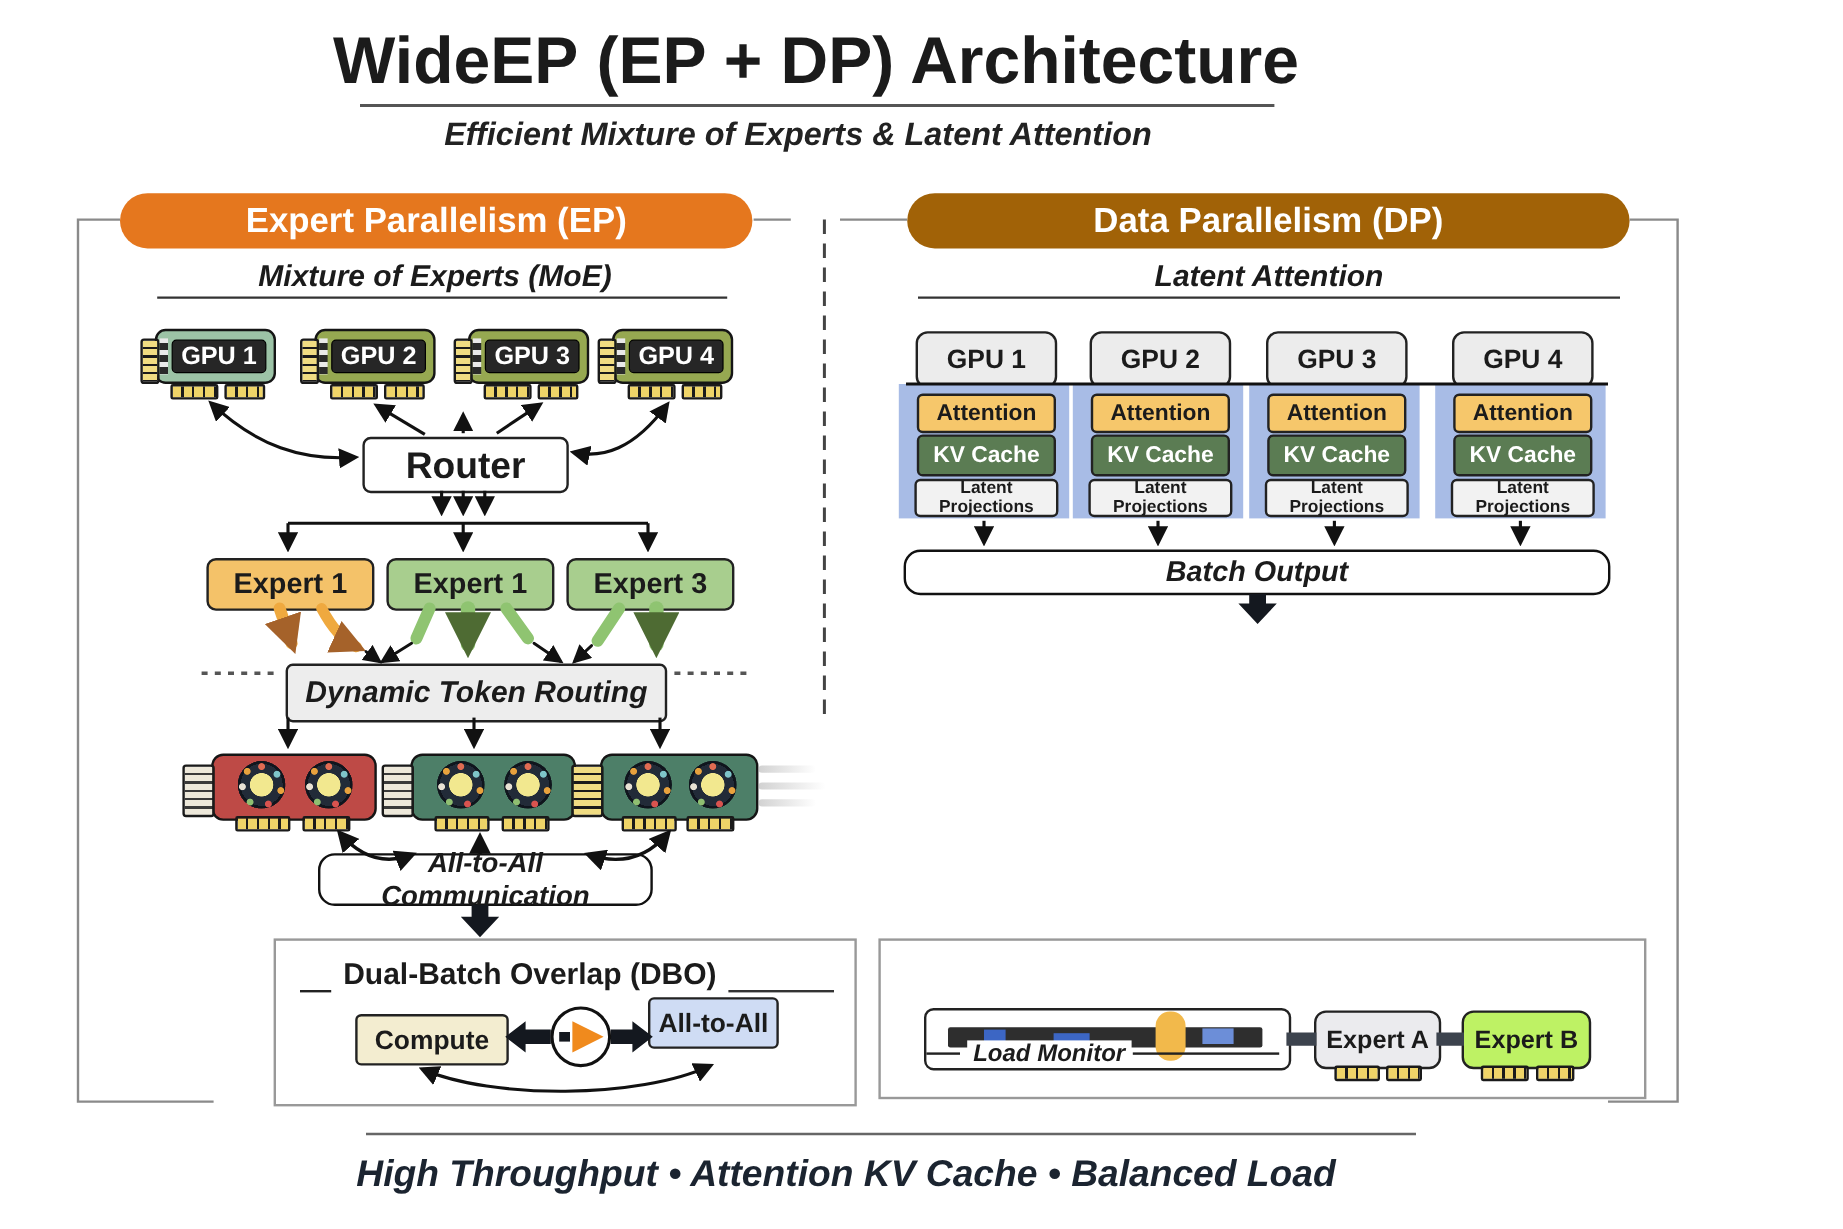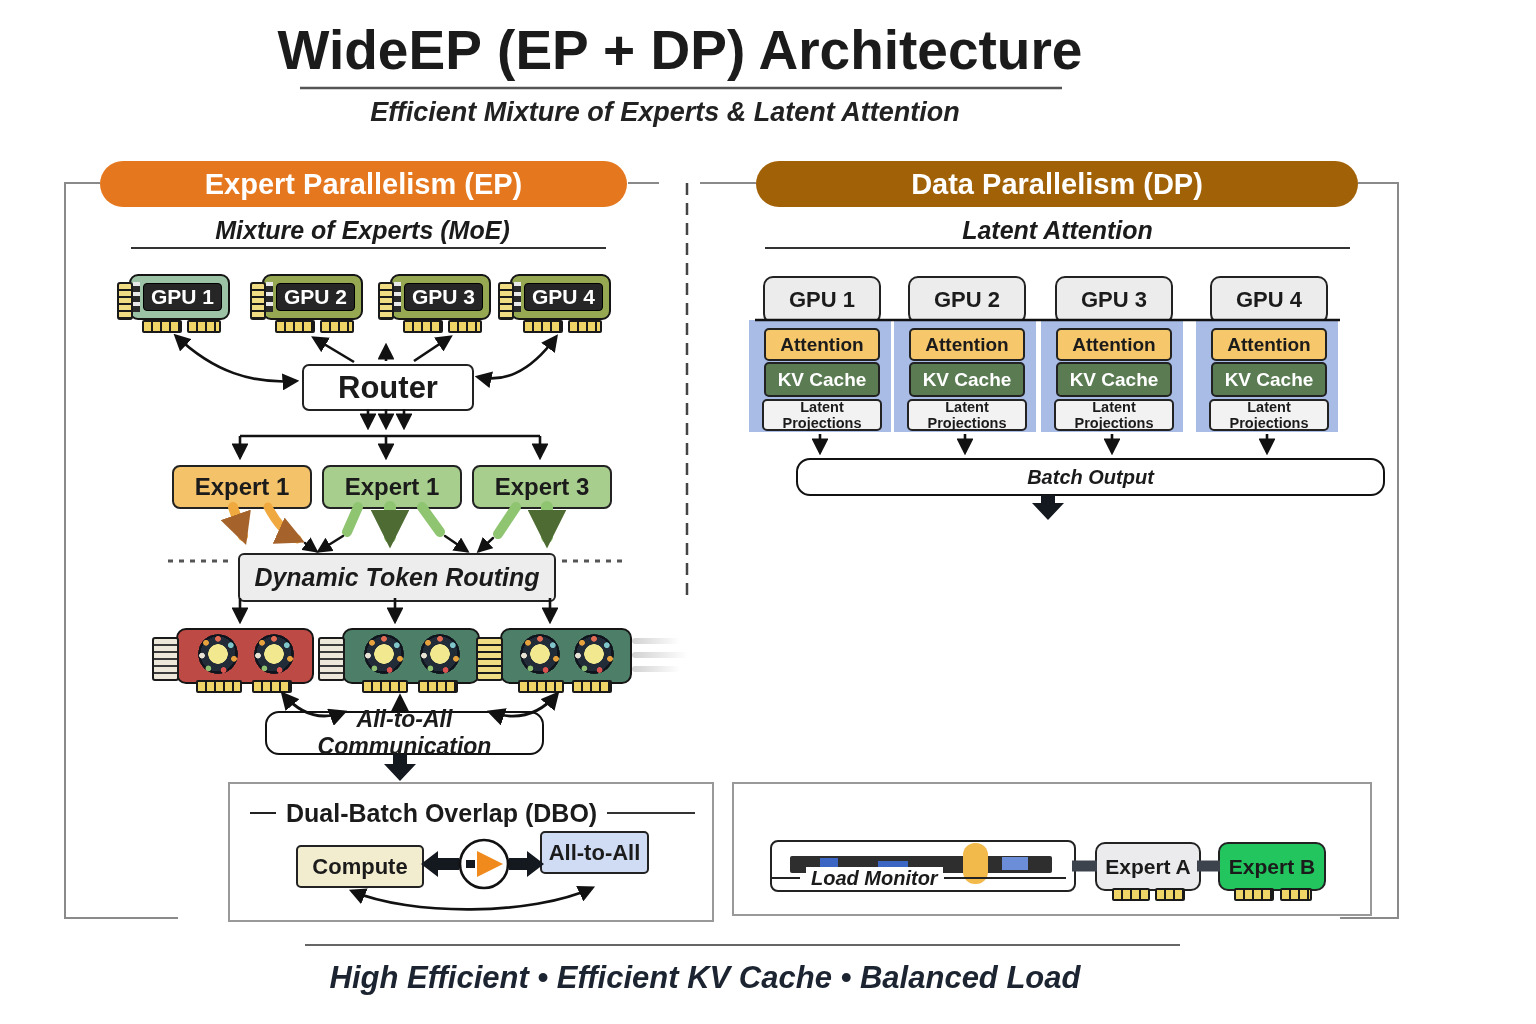--- a/index.html
+++ b/index.html
@@ -137,21 +137,21 @@
     <div class="pins abs" style="left:42px;top:52px;width:42px;"></div>
     <div class="pins abs" style="left:96px;top:52px;width:36px;"></div>
     <div class="streak" style="left:156px;top:10px;width:48px;"></div>
     <div class="streak" style="left:156px;top:24px;width:56px;"></div>
     <div class="streak" style="left:156px;top:38px;width:48px;"></div>
   </div>
 
   <div class="abs rbox ctr b i" style="left:265px;top:711px;width:275px;height:40px;font-size:23px;">All-to-All Communication</div>
 
   <div class="abs panel" style="left:228px;top:782px;width:482px;height:136px;"></div>
-  <div class="abs titlebar" style="left:250px;top:799px;width:445px;height:28px;">
+  <div class="abs titlebar" style="left:250px;top:799px;width:445px;height:28px;align-items:flex-end;">
     <span class="dash" style="width:26px;"></span>
     <span class="b" style="font-size:25px;white-space:nowrap;">Dual-Batch Overlap (DBO)</span>
     <span class="line"></span>
   </div>
   <div class="abs cell ctr" style="left:296px;top:845px;width:124px;height:39px;background:#F3EDD0;font-size:22px;">Compute</div>
   <div class="abs cell ctr" style="left:540px;top:831px;width:105px;height:39px;background:#CFDCF4;font-size:22px;">All-to-All</div>
 
   <div class="abs panel" style="left:732px;top:782px;width:636px;height:130px;"></div>
 
   <div class="abs" style="left:770px;top:840px;width:302px;height:48px;background:#fff;border:2.5px solid #222;border-radius:8px;">
@@ -160,21 +160,21 @@
       <div class="abs" style="left:88px;top:5px;width:30px;height:10px;background:#3C66C4;"></div>
       <div class="abs" style="left:212px;top:1px;width:26px;height:13px;background:#6C8ED8;"></div>
     </div>
     <div class="abs" style="left:191px;top:1px;width:25px;height:41px;background:#F2B94B;border-radius:12px;"></div>
     <div class="abs" style="left:0;top:35px;width:28px;border-top:2px solid #222;"></div>
     <div class="abs b i" style="left:34px;top:25px;font-size:20px;background:#fff;padding:0 5px;">Load Monitor</div>
     <div class="abs" style="left:172px;top:35px;width:122px;border-top:2px solid #222;"></div>
   </div>
 
   <div class="abs cell ctr" style="left:1095px;top:842px;width:102px;height:45px;background:#EBEBEE;font-size:21px;border-radius:10px;">Expert A</div>
-  <div class="abs cell ctr" style="left:1218px;top:842px;width:104px;height:45px;background:#22c55e;font-size:21px;border-radius:10px;">Expert B</div>
+  <div class="abs cell ctr" style="left:1218px;top:842px;width:104px;height:45px;background:#bef264;font-size:21px;border-radius:10px;">Expert B</div>
   <div class="pins abs" style="left:1112px;top:888px;width:34px;"></div>
   <div class="pins abs" style="left:1155px;top:888px;width:26px;"></div>
   <div class="pins abs" style="left:1234px;top:888px;width:36px;"></div>
   <div class="pins abs" style="left:1280px;top:888px;width:28px;"></div>
 
   <div class="abs dp-head ctr" style="left:763px;top:276px;width:114px;height:44px;">GPU 1</div>
   <div class="abs dp-panel" style="left:749px;top:320px;width:142px;height:112px;">
     <div class="cell ctr abs" style="left:15px;top:8px;width:112px;height:29px;background:#F6C76B;font-size:19px;">Attention</div>
     <div class="cell ctr abs" style="left:15px;top:42px;width:112px;height:31px;background:#5B7C53;color:#fff;font-size:19px;">KV Cache</div>
     <div class="cell ctr abs" style="left:13px;top:79px;width:116px;height:28px;background:#F2F2F2;font-size:14.5px;">Latent Projections</div>
@@ -194,23 +194,23 @@
     <div class="cell ctr abs" style="left:13px;top:79px;width:116px;height:28px;background:#F2F2F2;font-size:14.5px;">Latent Projections</div>
   </div>
 
   <div class="abs dp-head ctr" style="left:1210px;top:276px;width:114px;height:44px;">GPU 4</div>
   <div class="abs dp-panel" style="left:1196px;top:320px;width:142px;height:112px;">
     <div class="cell ctr abs" style="left:15px;top:8px;width:112px;height:29px;background:#F6C76B;font-size:19px;">Attention</div>
     <div class="cell ctr abs" style="left:15px;top:42px;width:112px;height:31px;background:#5B7C53;color:#fff;font-size:19px;">KV Cache</div>
     <div class="cell ctr abs" style="left:13px;top:79px;width:116px;height:28px;background:#F2F2F2;font-size:14.5px;">Latent Projections</div>
   </div>
 
-  <div class="abs rbox ctr b i" style="left:753px;top:458px;width:585px;height:34px;font-size:20px;margin-left:43px;">Batch Output</div>
-
-  <div class="abs b i" style="left:0;top:960px;width:1410px;text-align:center;font-size:31px;color:#1b2430;">High Efficient  •  Efficient KV Cache  •  Balanced Load</div>
+  <div class="abs rbox ctr b i" style="left:753px;top:458px;width:585px;height:34px;font-size:24px;">Batch Output</div>
+
+  <div class="abs b i" style="left:0;top:960px;width:1410px;text-align:center;font-size:31px;color:#1b2430;">High Throughput  •  Attention KV Cache  •  Balanced Load</div>
 
   <svg class="abs" style="left:0;top:0;" width="1536" height="1024" viewBox="0 0 1536 1024">
     <defs>
       <marker id="mb" viewBox="0 0 10 10" refX="8" refY="5" markerWidth="6.5" markerHeight="6.5" orient="auto-start-reverse">
         <path d="M0,0 L10,5 L0,10 z" fill="#111"></path>
       </marker>
       <marker id="mbrown" viewBox="0 0 10 10" refX="7" refY="5" markerWidth="3.2" markerHeight="3.2" orient="auto-start-reverse">
         <path d="M0,0 L10,5 L0,10 z" fill="#A5622A"></path>
       </marker>
       <marker id="mgreen" viewBox="0 0 10 10" refX="7" refY="5" markerWidth="3.2" markerHeight="3.2" orient="auto-start-reverse">

